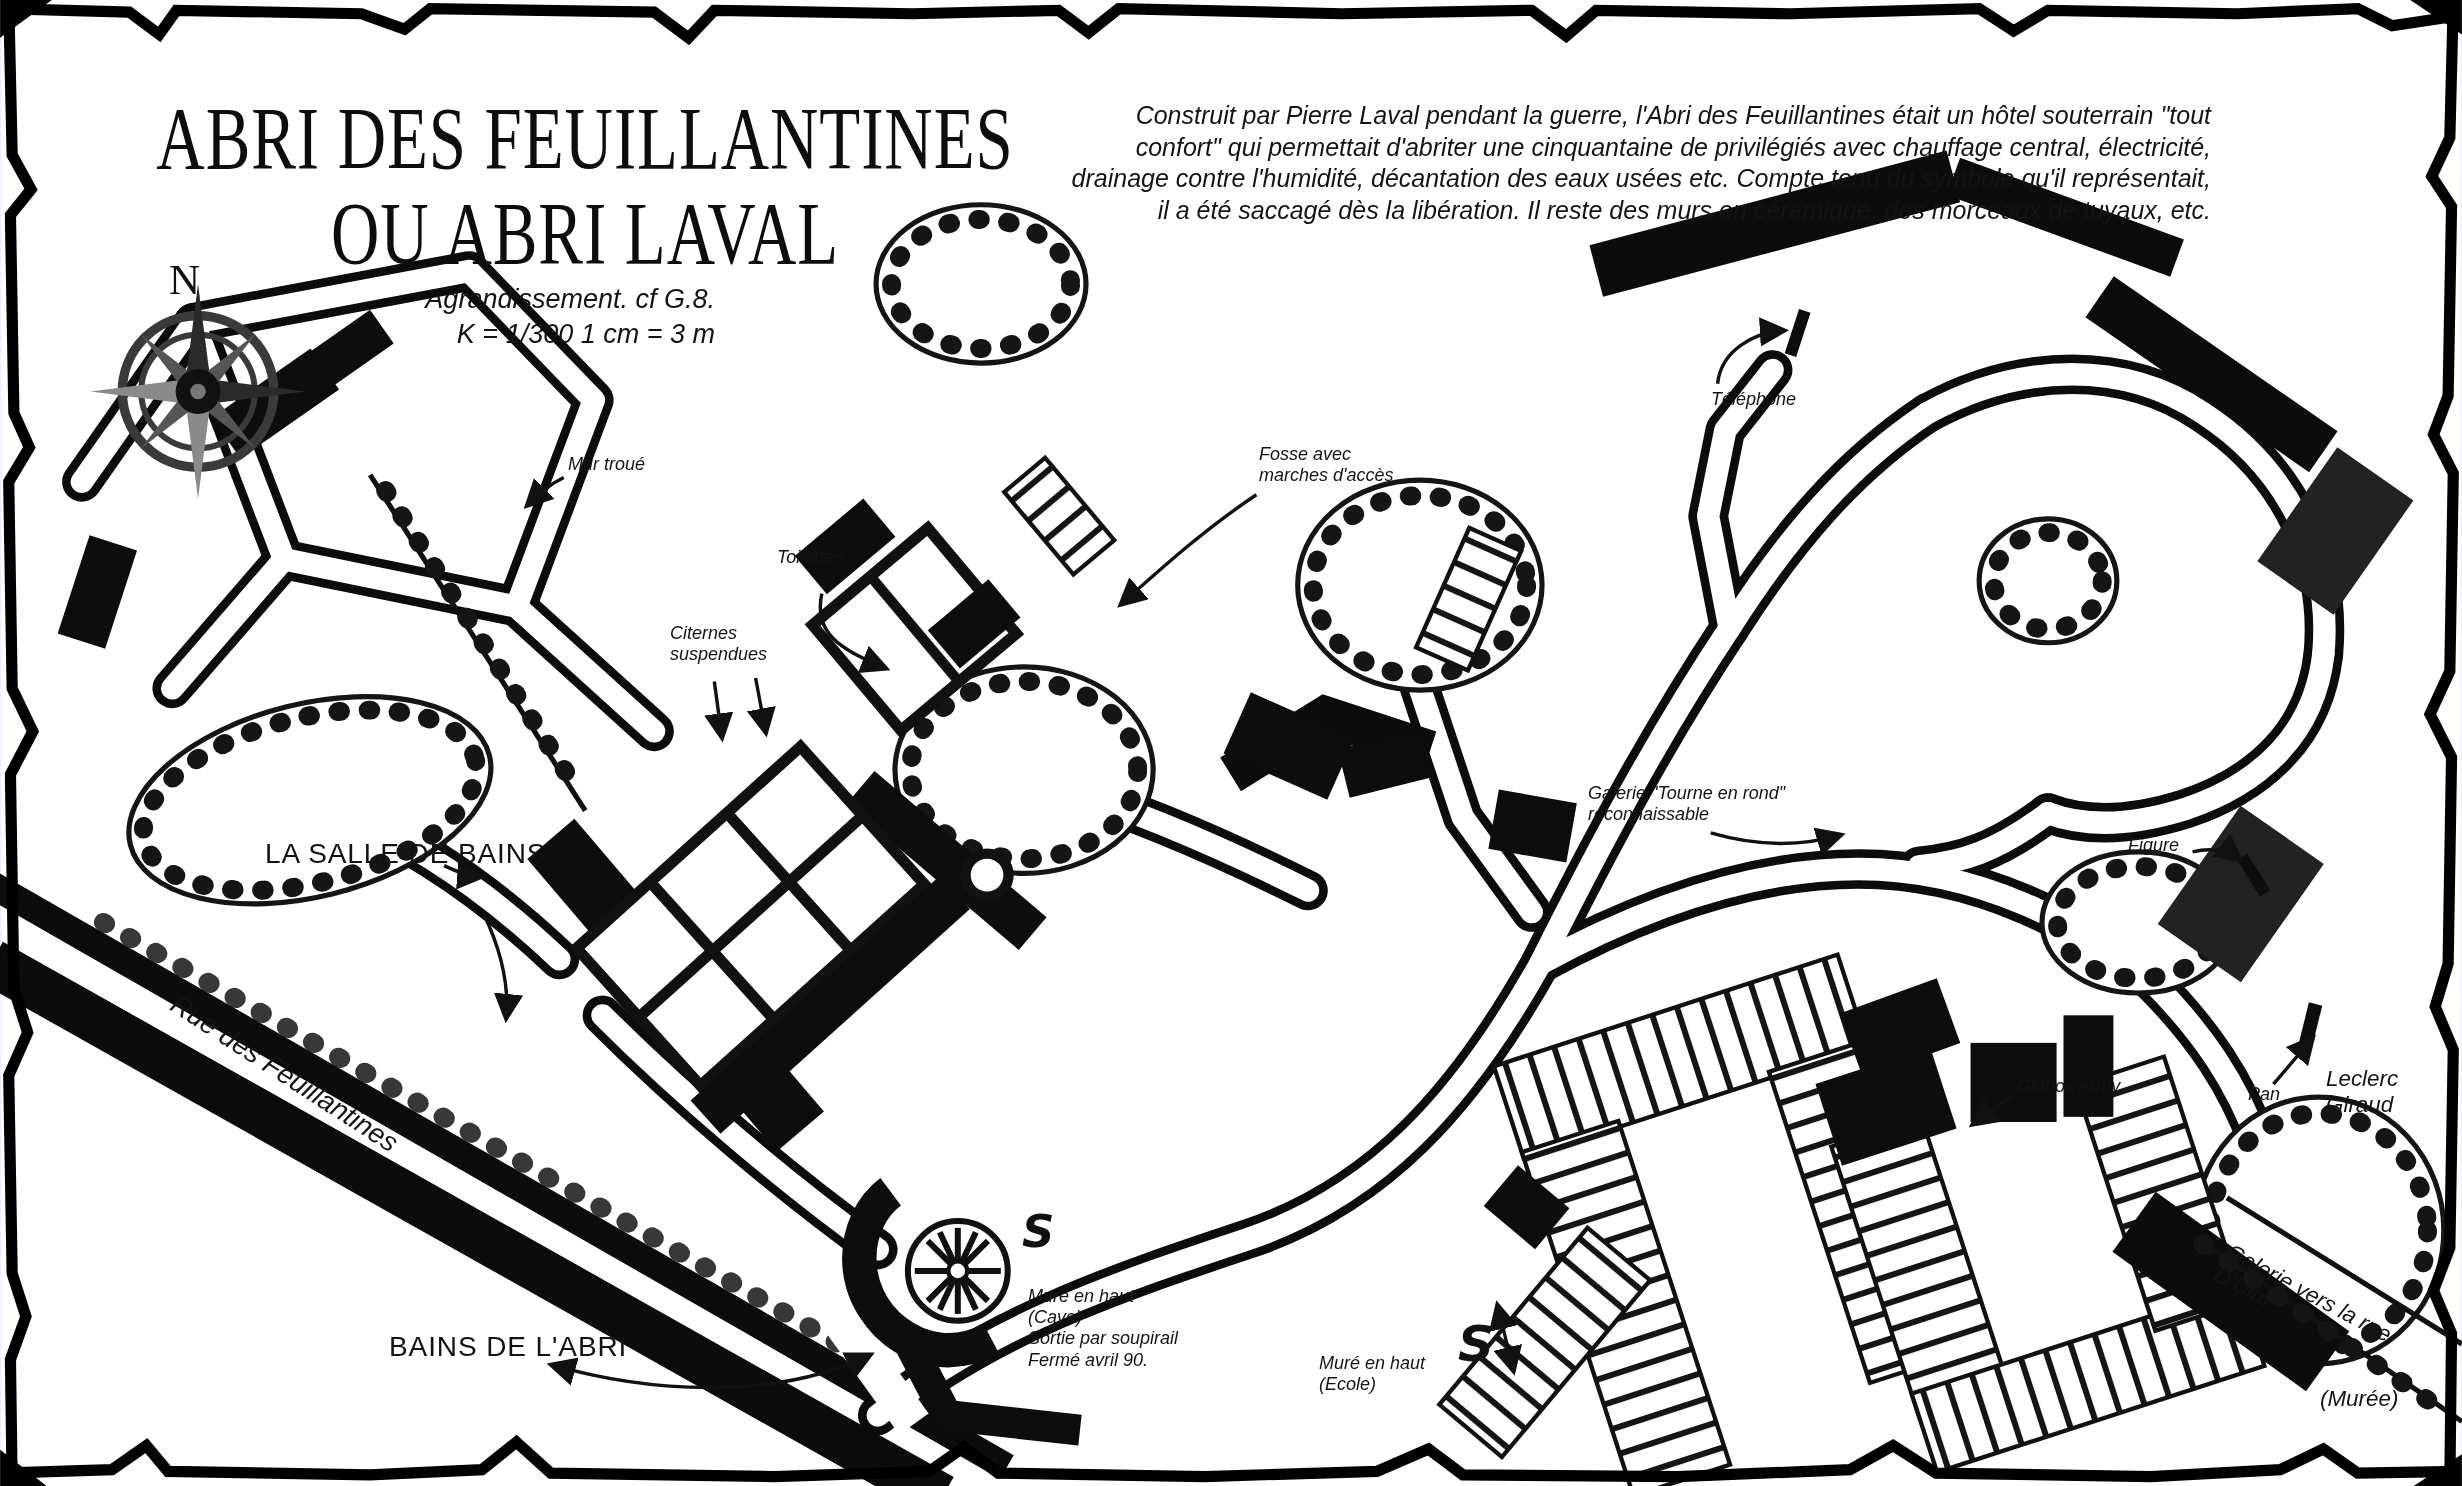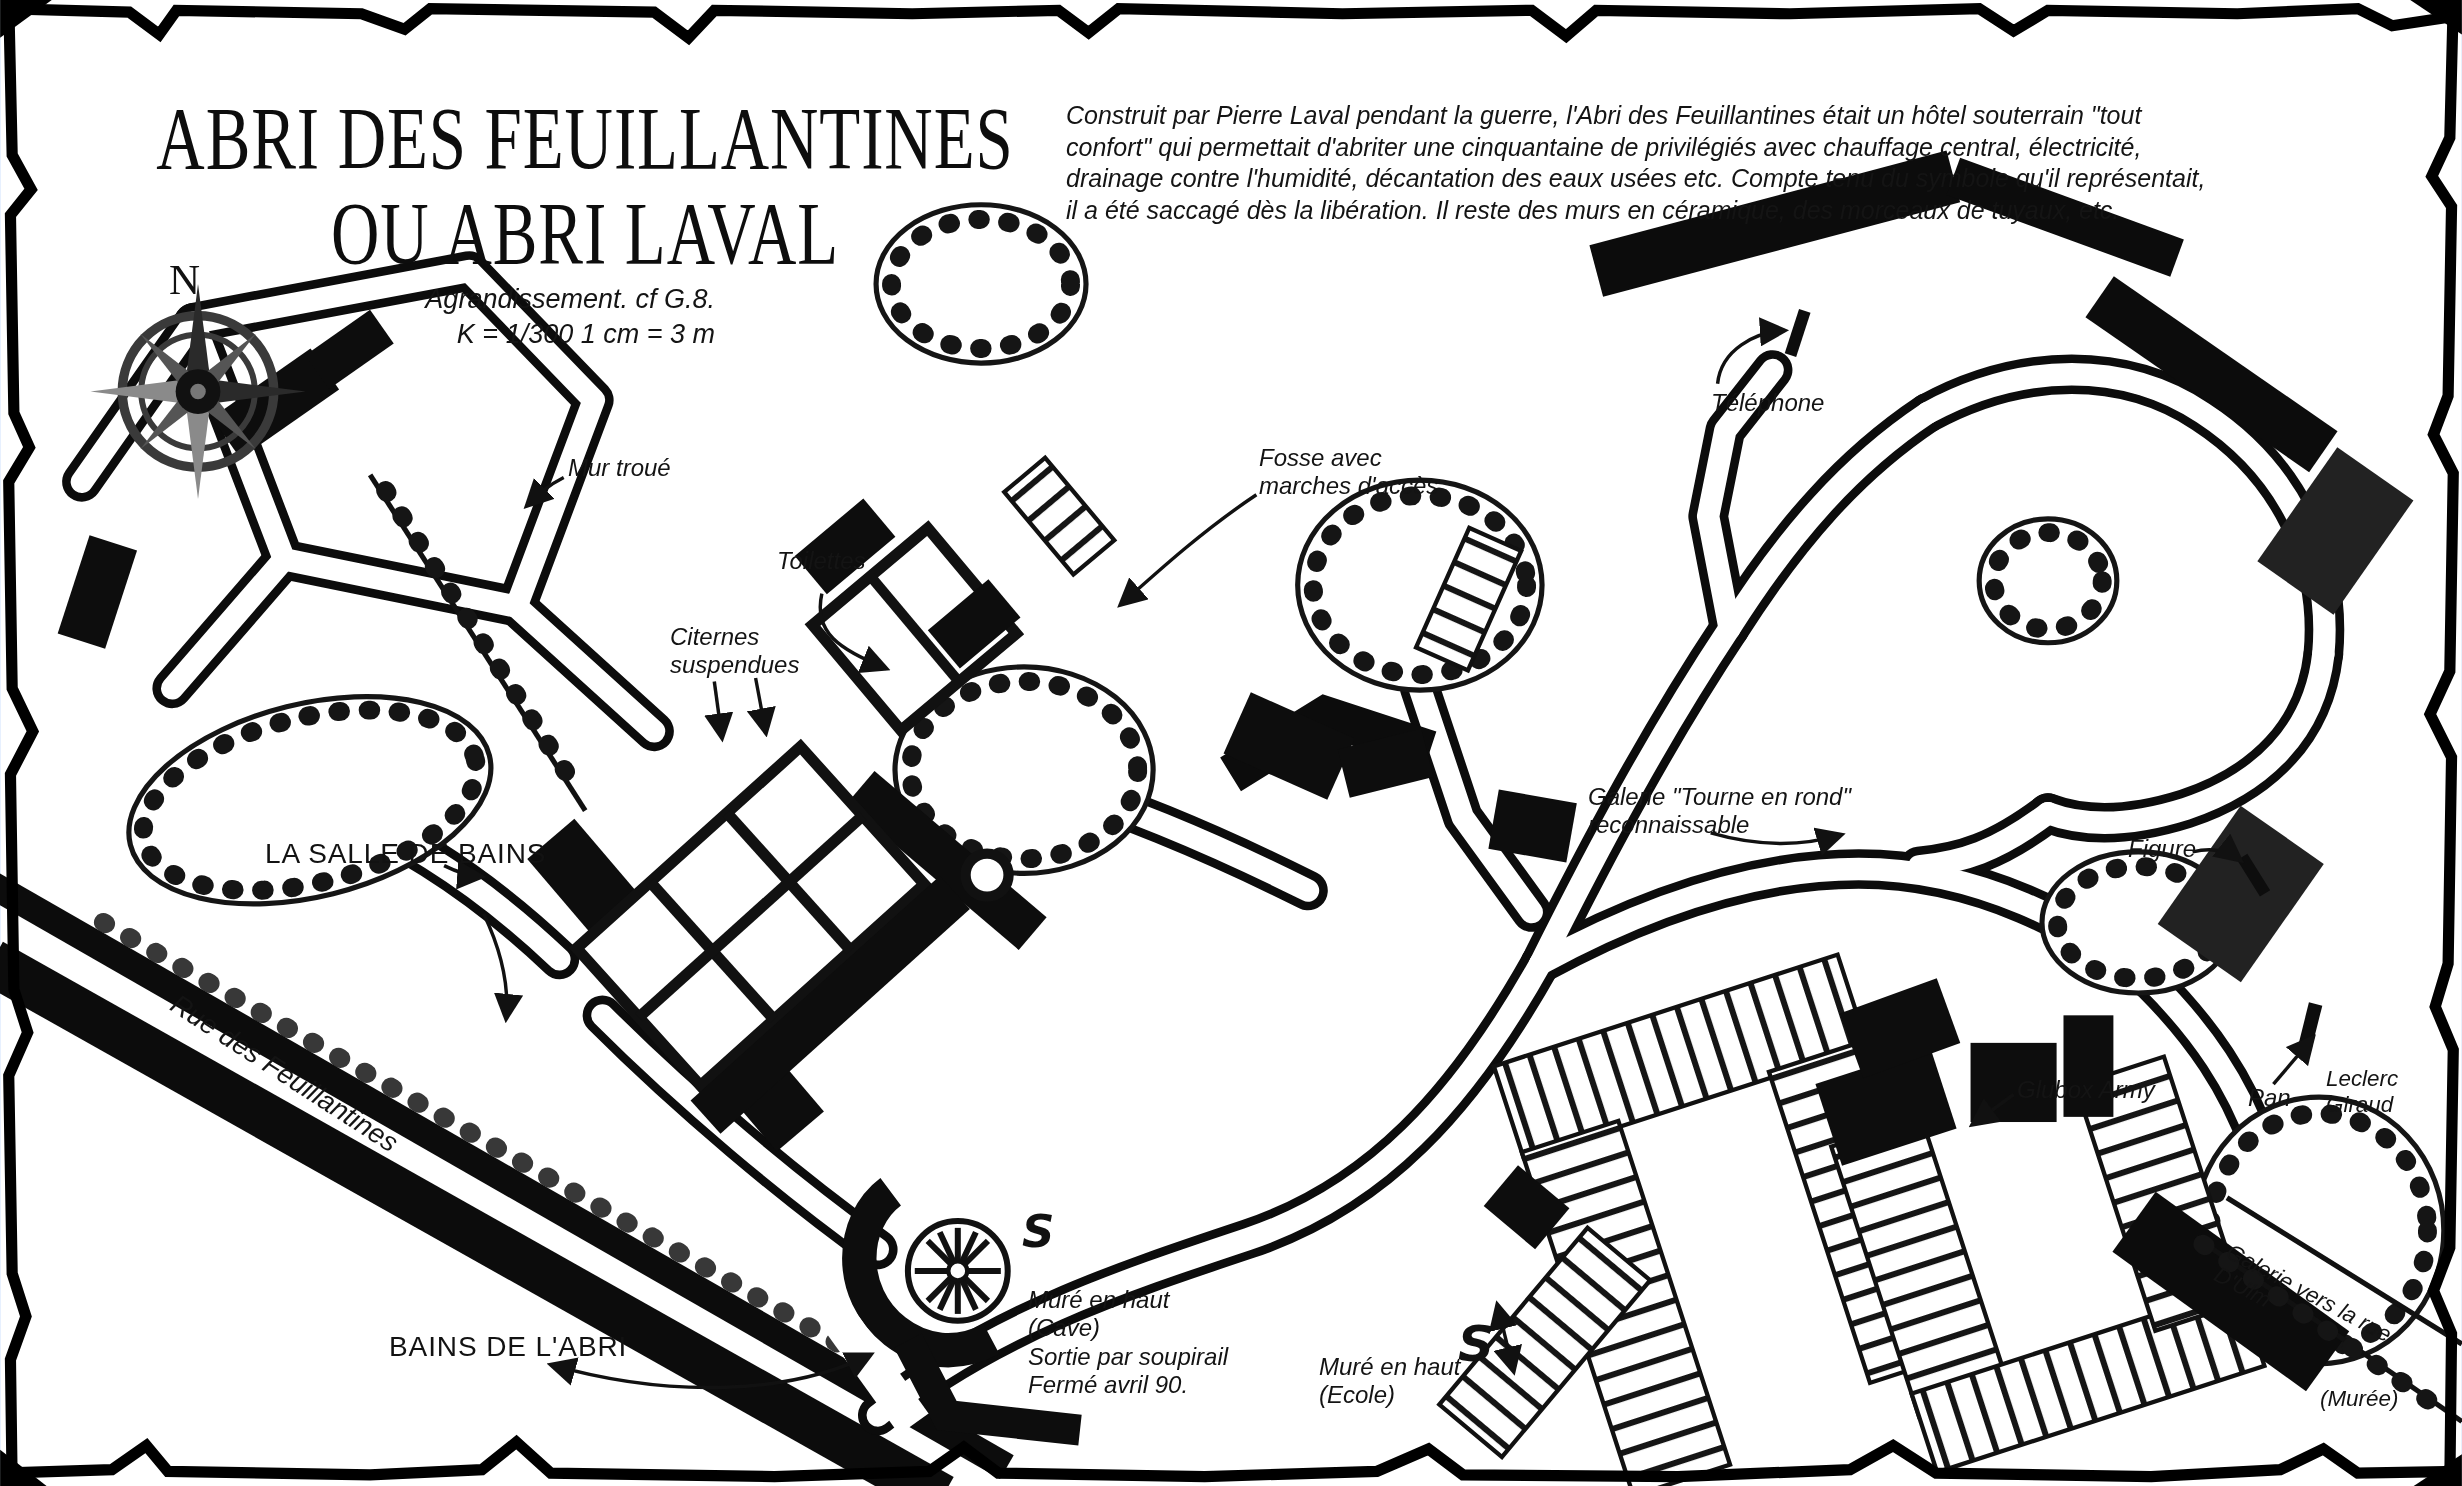--- a/index.html
+++ b/index.html
@@ -1,25 +1,25 @@
 <!DOCTYPE html>
 <html style="font-size:13.8px"><head>
 <meta charset="utf-8">
 <style>
   html,body{margin:0;padding:0;background:#e8e8e8;}
   #page{position:relative;width:2462px;height:1486px;background:#3b82f6;overflow:hidden;
         font-family:"Liberation Sans",sans-serif;color:#111;}
   #map-svg{position:absolute;left:0;top:0;}
   .abs{position:absolute;white-space:pre-line;}
-  .hand{font-family:"Liberation Sans",sans-serif;font-style:italic;font-size:24px;line-height:1.18;color:#141414;}
+  .hand{font-family:"Liberation Sans",sans-serif;font-style:italic;font-size:18px;line-height:1.18;color:#141414;}
   .hand-caps{font-family:Liberation Sans, sans-serif;font-style:normal;font-size:28px;letter-spacing:0.9px;color:#121212;}
   #title{left:120px;top:90px;width:930px;text-align:center;
          font-family:"Liberation Serif",serif;font-weight:normal;font-size:67px;line-height:1.08;
          letter-spacing:0.9px;transform:scaleY(1.32);transform-origin:top center;color:#0d0d0d;}
-  #description{left:1066px;top:100px;width:1145px;font-size:25px;line-height:1.26;}
+  #description{left:1066px;top:100px;width:1145px;font-size:25px;line-height:1.26;text-align:right;}
   #scale-note{left:310px;top:282px;width:405px;text-align:right;font-size:27px;line-height:1.3;}
   #north-label{left:169px;top:255px;font-family:"Liberation Serif",serif;font-size:43px;font-style:normal;}
   .s-mark{font-family:"DejaVu Sans",sans-serif;font-style:italic;font-weight:bold;font-size:45px;}
   .small{font-size:22.4px;}
 </style>
 </head>
 <body>
 
 <div id="page">
 

